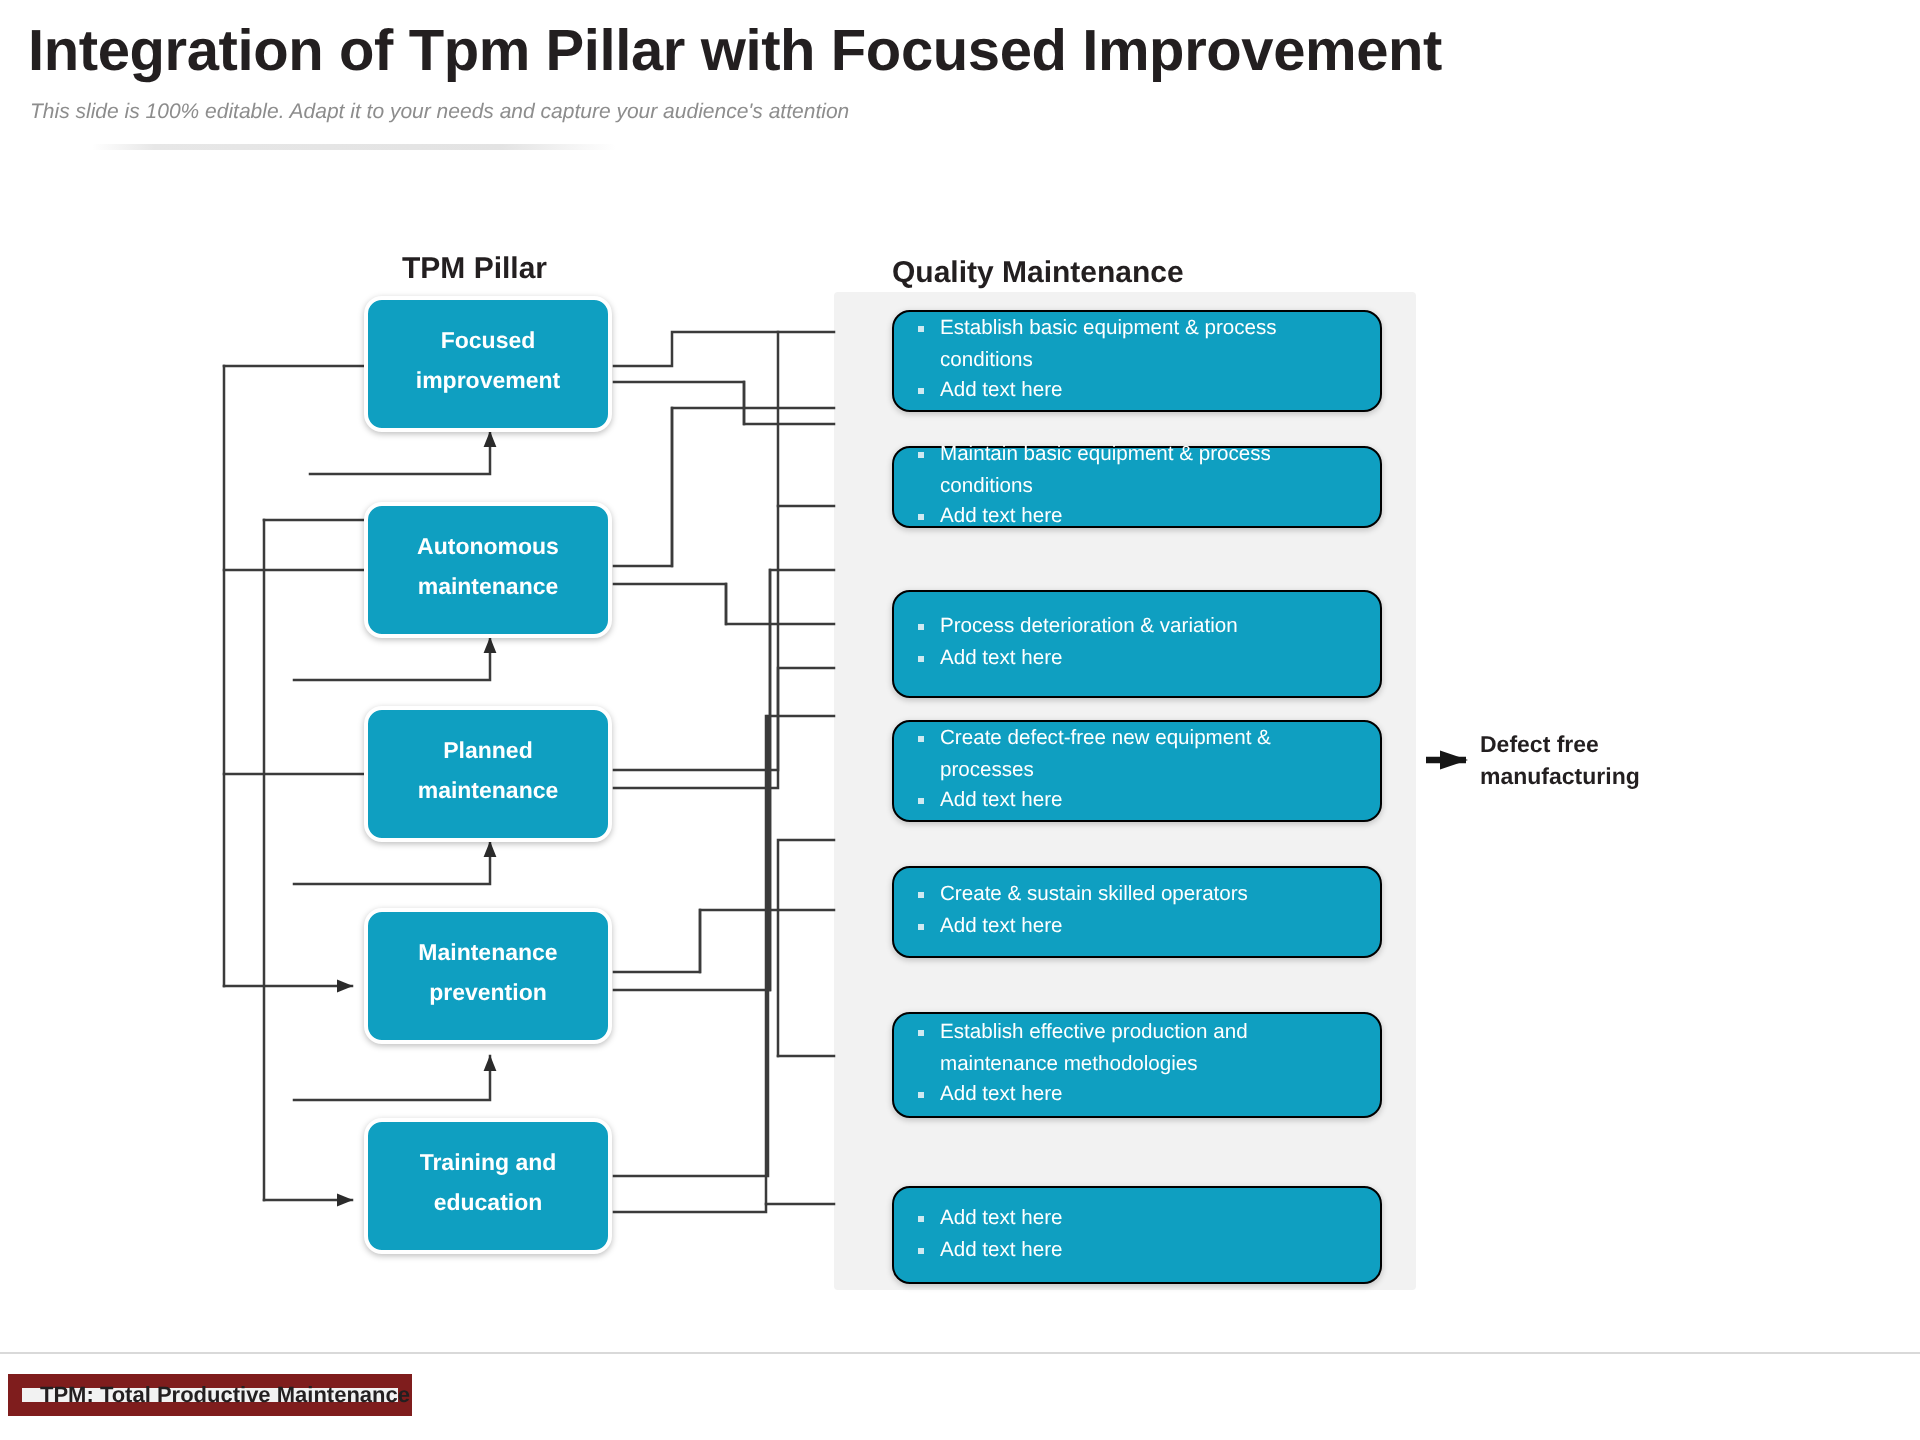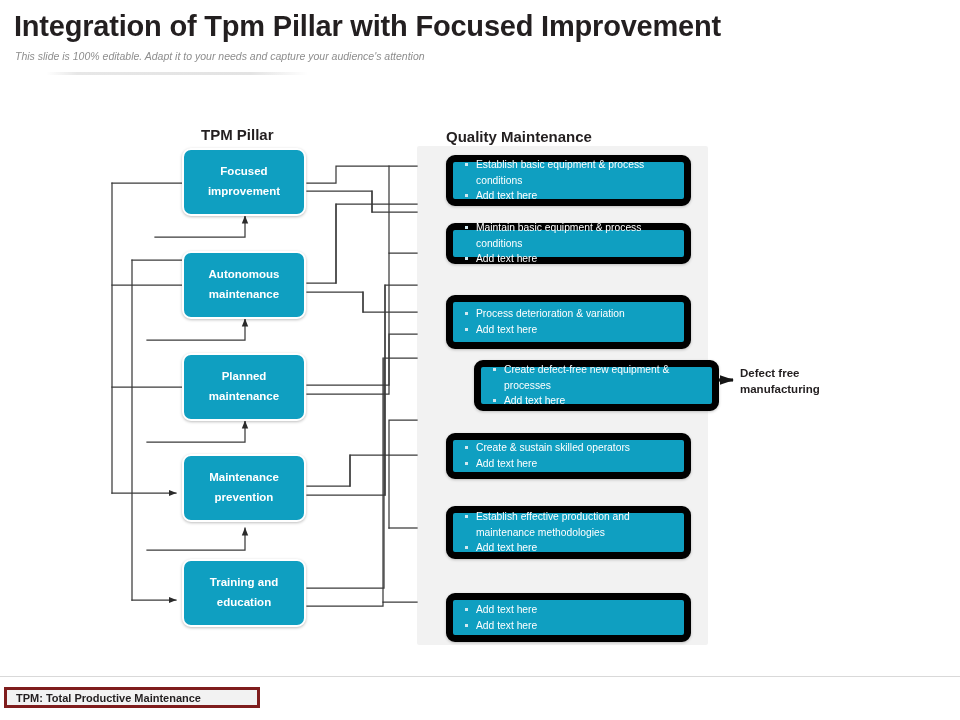--- a/index.html
+++ b/index.html
@@ -81,21 +81,21 @@
     padding: 4px 6px;
   }
 
   
   .qbox {
     position: absolute;
     left: 446px;
     width: 245px;
     background: #0f9fc1;
     border-radius: 9px;
-    border: 7px solid #000000;
+    border: 1px solid #000000;
     box-shadow: 0 1px 3px rgba(0,0,0,0.22);
     color: #ffffff;
     font-size: 10.3px;
     line-height: 1.52;
     padding: 7px 10px 7px 8px;
     display: flex;
     flex-direction: column;
     justify-content: center;
   }
   .qbox ul { margin: 0; padding: 0; list-style: none; }
@@ -134,23 +134,23 @@
   
   .footer-rule {
     position: absolute;
     left: 0; top: 676px;
     width: 960px; height: 1px;
     background: #d9d9d9;
   }
   .legend {
     position: absolute;
     left: 4px; top: 687px;
-    width: 256px; height: 21px;
+    width: 202px; height: 21px;
     background: #f2f2f2;
-    border: 3px solid #7f1d1d;
+    border: 7px solid #7f1d1d;
     display: flex;
     align-items: center;
     padding-left: 9px;
     font-size: 11px;
     font-weight: 700;
     color: #231f20;
     white-space: nowrap;
   }
 </style>
 </head>
@@ -274,21 +274,21 @@
     </ul>
   </div>
 
   <div class="qbox" style="top:295px; height:54px;">
     <ul>
       <li>Process deterioration &amp; variation</li>
       <li>Add text here</li>
     </ul>
   </div>
 
-  <div class="qbox" style="top:360px; height:51px;margin-left:28px;">
+  <div class="qbox" style="top:360px; height:51px;">
     <ul>
       <li>Create defect-free new equipment &amp; processes</li>
       <li>Add text here</li>
     </ul>
   </div>
 
   <div class="qbox" style="top:433px; height:46px;">
     <ul>
       <li>Create &amp; sustain skilled operators</li>
       <li>Add text here</li>

